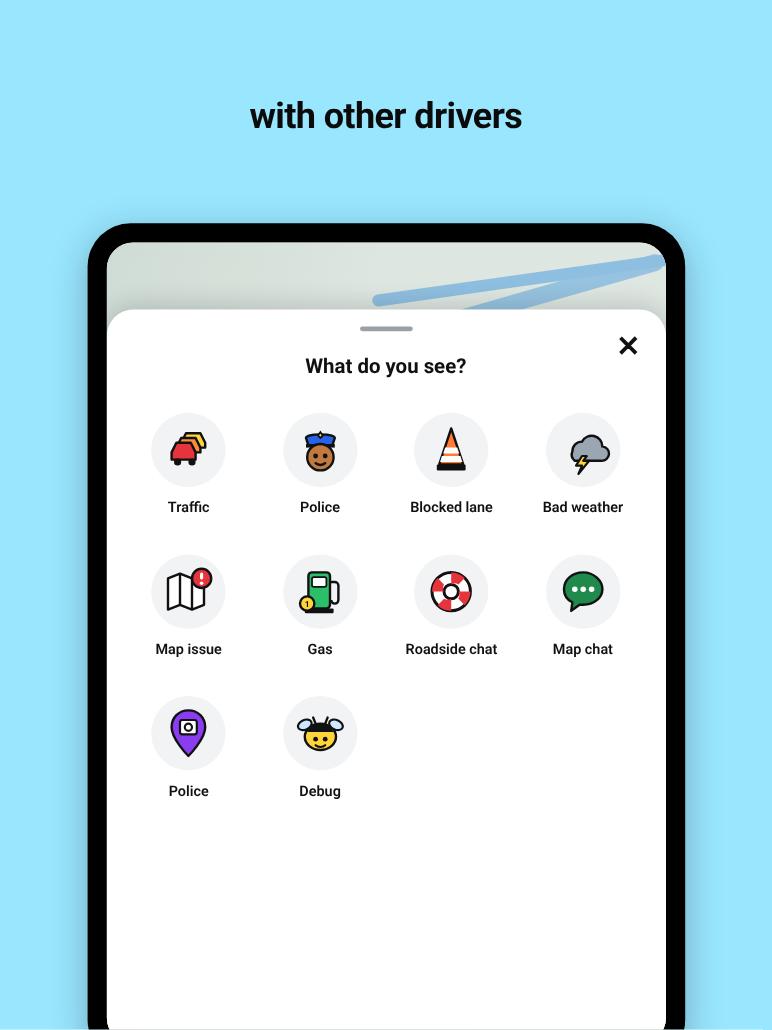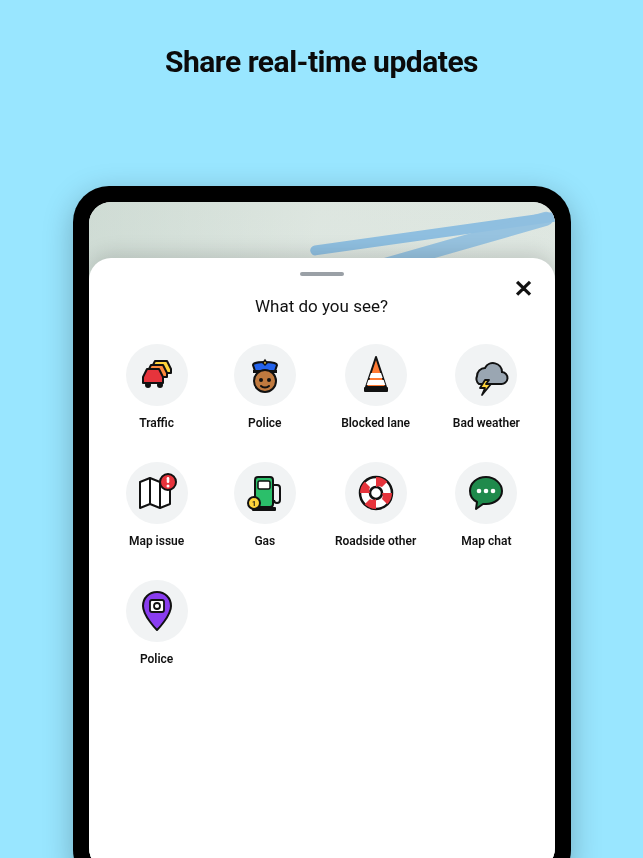--- a/index.html
+++ b/index.html
@@ -78,21 +78,21 @@
     width: 26px; height: 26px;
     display: flex; align-items: center; justify-content: center;
     cursor: pointer;
     font-size: 24px; font-weight: 600;
     color: #111;
     background: none; border: none;
   }
   .sheet-title {
     text-align: center;
     font-size: 17px;
-    font-weight: 400;
+    font-weight: 700;
     color: #111;
     margin-top: 20px;
     margin-bottom: 28px;
   }
   .grid {
     display: grid;
     grid-template-columns: repeat(4, 1fr);
     column-gap: 26px;
     row-gap: 30px;
     padding: 0 8px;
@@ -117,21 +117,22 @@
     color: #111;
     text-align: center;
     white-space: nowrap;
   }
   svg { display: block; }
 </style>
 </head>
 <body>
 
 <div class="headline">
-  <span>Share real-time updates</span><br>
+  <br>
+  <span>with other drivers</span>
 </div>
 
 <div class="tablet">
   <div class="screen">
     <div class="map-bg"></div>
 
     <div class="sheet">
       <div class="grabber"></div>
       <button class="close-btn">
         <span>✕</span>
@@ -226,21 +227,21 @@
           <div class="icon-circle">
             <svg width="42" height="42" viewBox="0 0 42 42">
               <circle cx="21" cy="21" r="16" fill="#fff" stroke="#111" stroke-width="2.5"></circle>
               <circle cx="21" cy="21" r="6" fill="#fff" stroke="#111" stroke-width="2.5"></circle>
               <path d="M21 5a16 16 0 0 1 11.3 4.7L27 15a6 6 0 0 0-6-0z" fill="#e6343c"></path>
               <path d="M37 21a16 16 0 0 1-4.7 11.3L27 27a6 6 0 0 0 0-6z" fill="#e6343c" transform="rotate(0)"></path>
               <path d="M21 37a16 16 0 0 1-11.3-4.7L15 27a6 6 0 0 0 6 0z" fill="#e6343c"></path>
               <path d="M5 21a16 16 0 0 1 4.7-11.3L15 15a6 6 0 0 0 0 6z" fill="#e6343c"></path>
             </svg>
           </div>
-          <div class="cell-label">Roadside other</div>
+          <div class="cell-label">Roadside chat</div>
         </div>
 
         <div class="cell">
           <div class="icon-circle">
             <svg width="42" height="40" viewBox="0 0 42 40">
               <path d="M21 4C12 4 5 10 5 18c0 5 3 9 7 11l-1 7 7-5c1 0 2 0 3 0 9 0 16-6 16-13S30 4 21 4z" fill="#1f8a4c" stroke="#111" stroke-width="2" stroke-linejoin="round"></path>
               <circle cx="14" cy="18" r="2.3" fill="#fff"></circle>
               <circle cx="21" cy="18" r="2.3" fill="#fff"></circle>
               <circle cx="28" cy="18" r="2.3" fill="#fff"></circle>
             </svg>
@@ -252,18 +253,33 @@
           <div class="icon-circle">
             <svg width="38" height="44" viewBox="0 0 38 44">
               <path d="M19 3C11 3 5 9 5 17c0 10 14 24 14 24s14-14 14-24C33 9 27 3 19 3z" fill="#8a3df0" stroke="#111" stroke-width="2" stroke-linejoin="round"></path>
               <rect x="12" y="11" width="14" height="12" rx="2" fill="#fff" stroke="#111" stroke-width="1.8"></rect>
               <circle cx="19" cy="17" r="3" fill="none" stroke="#111" stroke-width="1.8"></circle>
             </svg>
           </div>
           <div class="cell-label">Police</div>
         </div>
 
+        <div class="cell">
+          <div class="icon-circle">
+            <svg width="46" height="42" viewBox="0 0 46 42">
+              <ellipse cx="23" cy="24" rx="13" ry="11" fill="#ffd43b" stroke="#111" stroke-width="2"></ellipse>
+              <path d="M23 13c5 0 9 3 11 7H12c2-4 6-7 11-7z" fill="#111"></path>
+              <ellipse cx="10" cy="14" rx="6" ry="4" fill="#cfe8ff" stroke="#111" stroke-width="1.8" transform="rotate(-25 10 14)"></ellipse>
+              <ellipse cx="36" cy="14" rx="6" ry="4" fill="#cfe8ff" stroke="#111" stroke-width="1.8" transform="rotate(25 36 14)"></ellipse>
+              <circle cx="19" cy="26" r="2" fill="#111"></circle>
+              <circle cx="27" cy="26" r="2" fill="#111"></circle>
+              <path d="M19 31c2 2 6 2 8 0" stroke="#111" stroke-width="1.8" fill="none" stroke-linecap="round"></path>
+              <path d="M17 8l2 5M29 8l-2 5" stroke="#111" stroke-width="2" stroke-linecap="round"></path>
+            </svg>
+          </div>
+          <div class="cell-label">Debug</div>
+        </div>
 
       </div>
 
     </div>
   </div>
 </div>
 
 </body></html>

